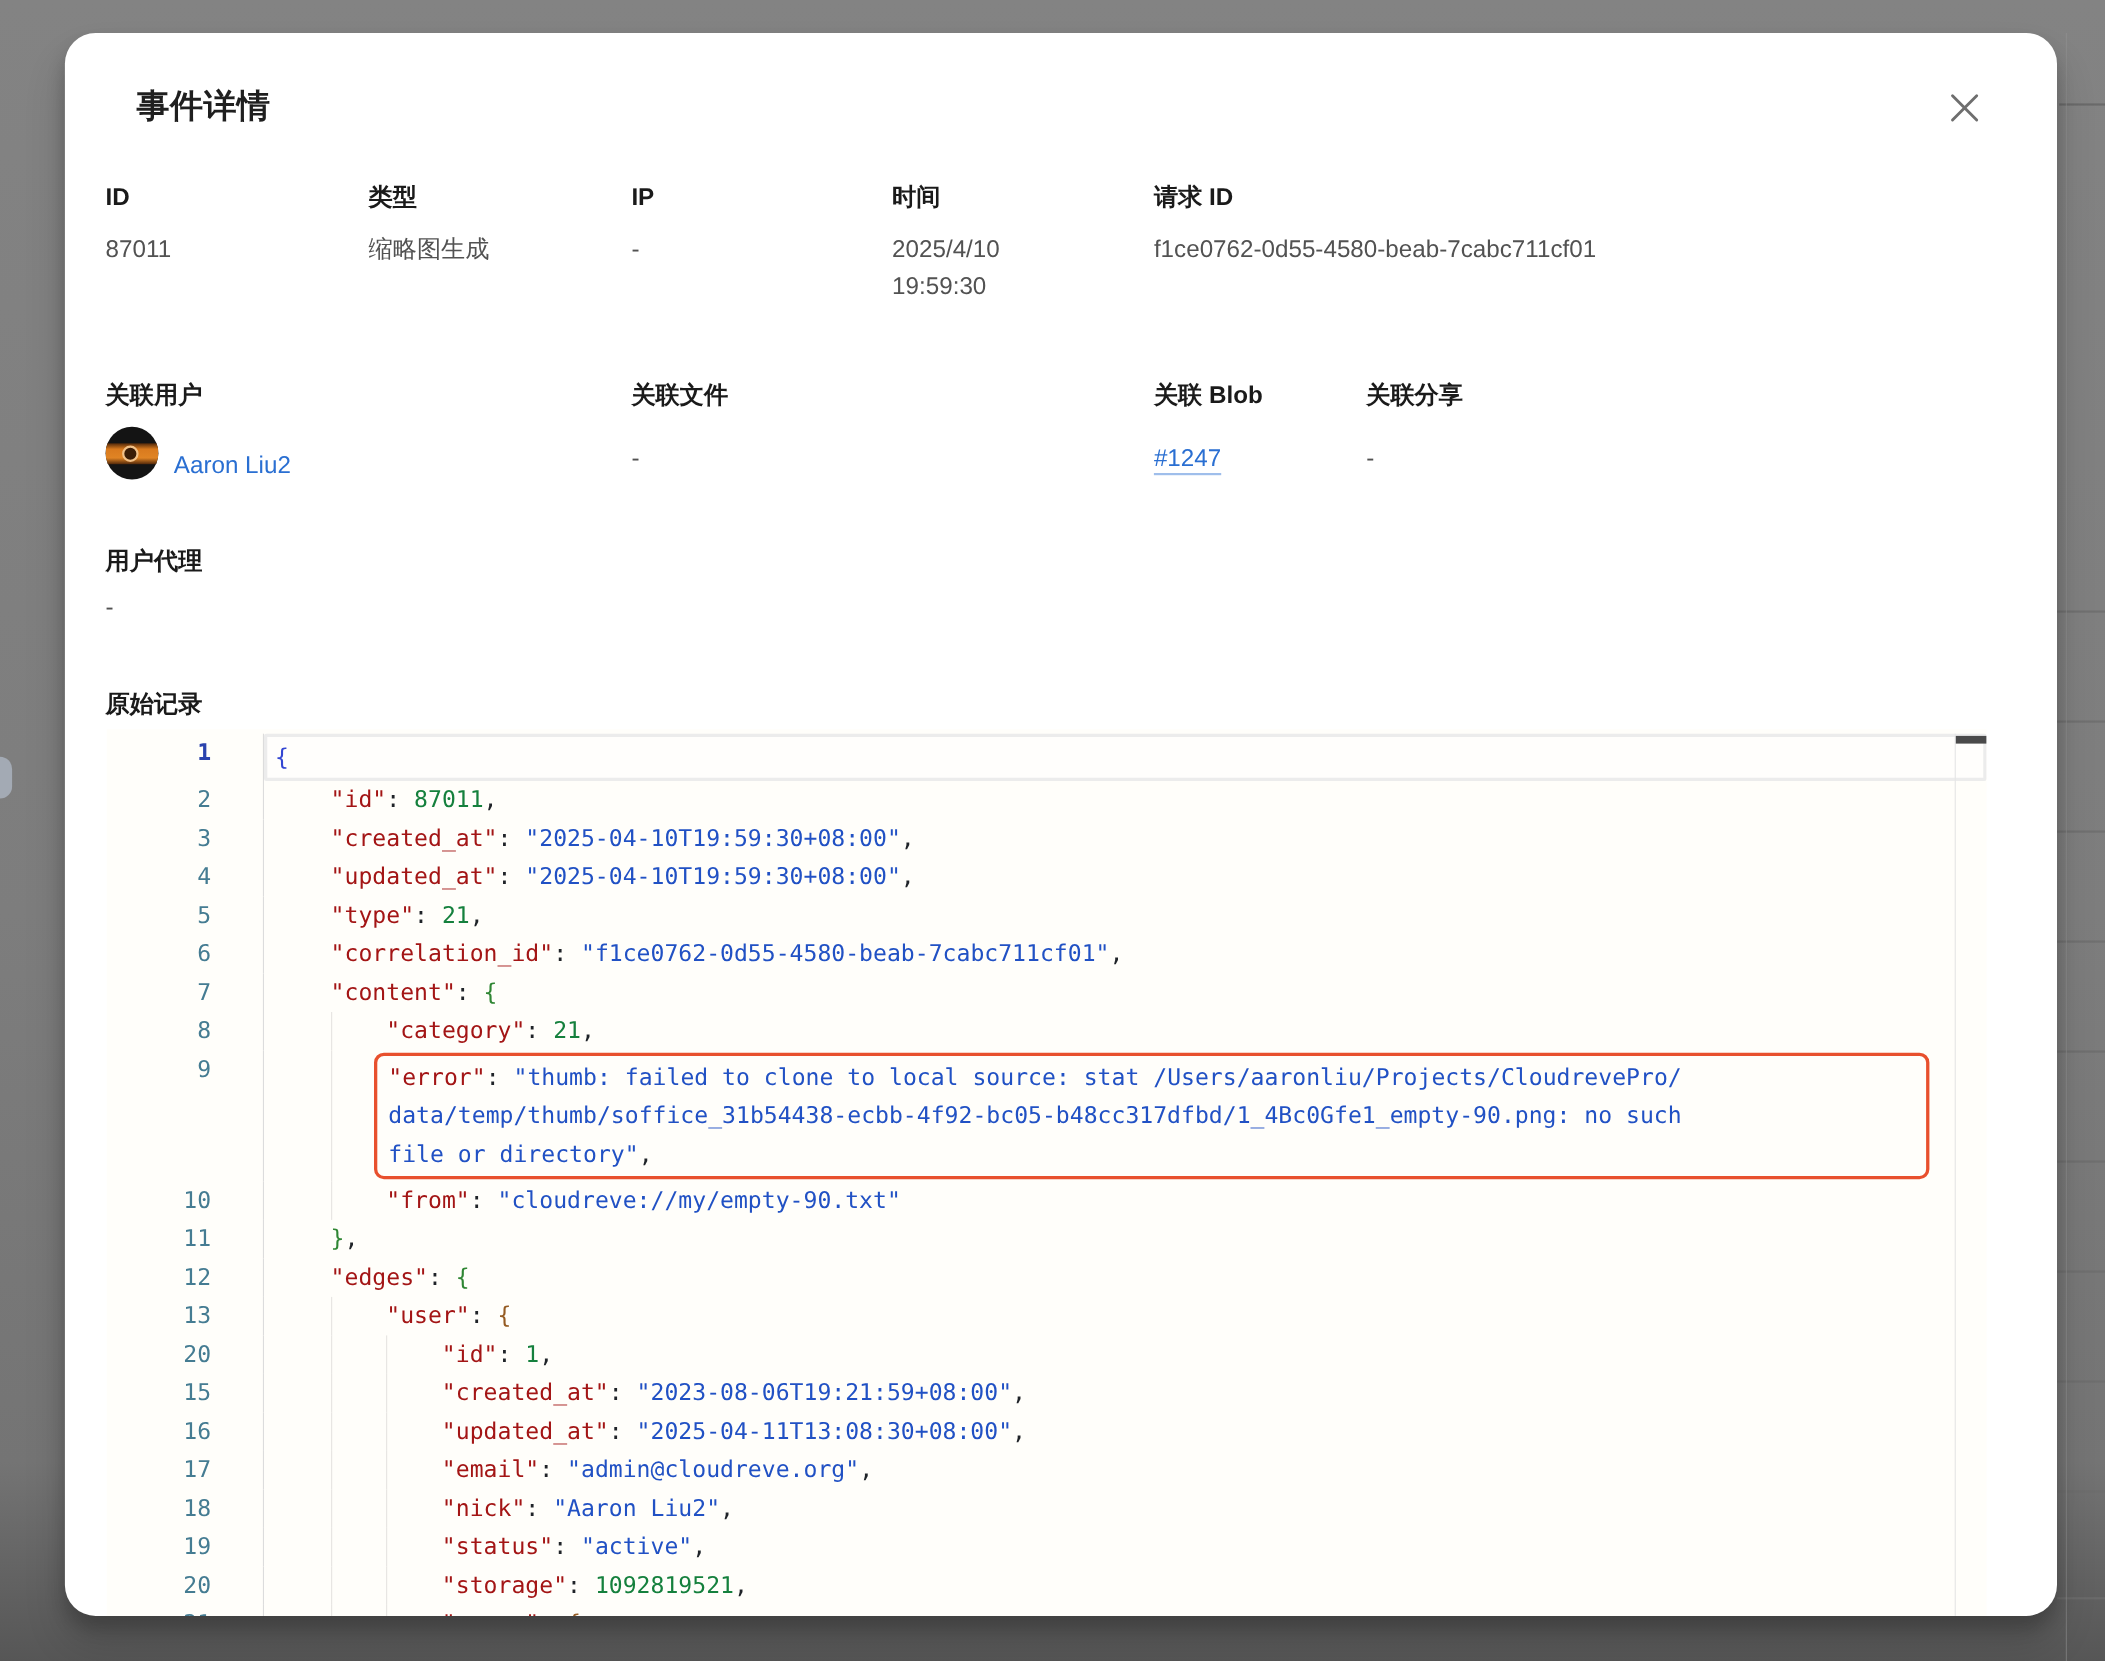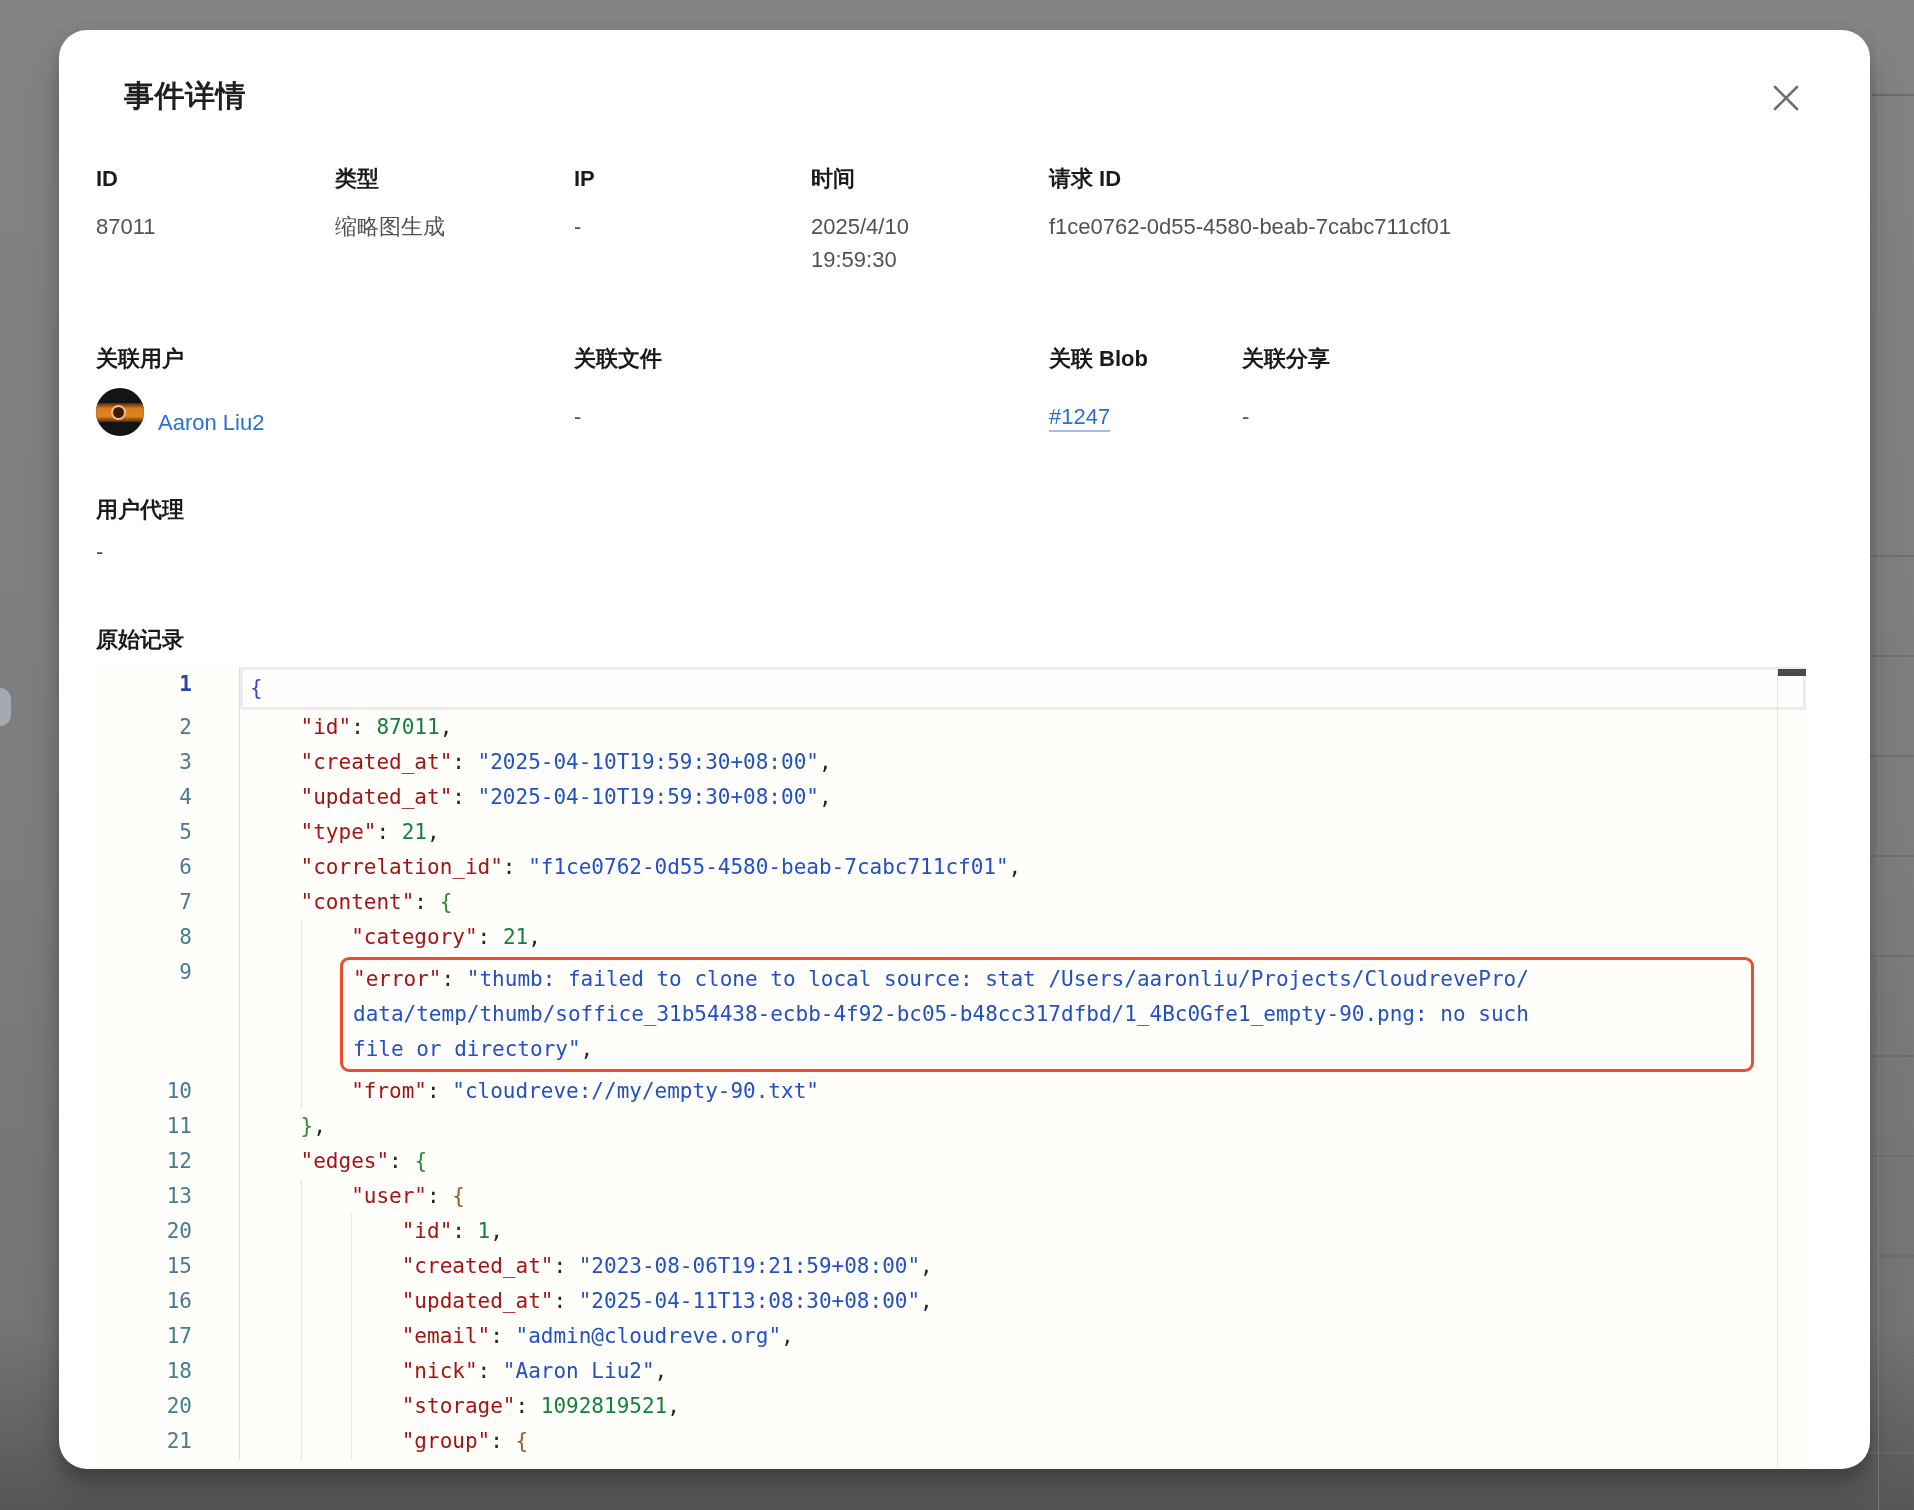--- a/index.html
+++ b/index.html
@@ -290,20 +290,29 @@
         <div class="cm-line">
           <div class="gut">18</div>
           <div class="gutsep"></div>
           <div class="content">
             <i class="guide" style="left: calc(4ch + 10px);"></i>
             <i class="guide" style="left: calc(8ch + 10px);"></i>
             <div class="pre" style="padding-left: calc(12ch + 10px);"><span style="color: rgb(163, 21, 21);">"nick"</span><span style="color: rgb(31, 35, 40);">: </span><span style="color: rgb(33, 81, 196);">"Aaron Liu2"</span><span style="color: rgb(31, 35, 40);">,</span></div>
           </div>
         </div>
         <div class="cm-line">
+          <div class="gut">19</div>
+          <div class="gutsep"></div>
+          <div class="content">
+            <i class="guide" style="left: calc(4ch + 10px);"></i>
+            <i class="guide" style="left: calc(8ch + 10px);"></i>
+            <div class="pre" style="padding-left: calc(12ch + 10px);"><span style="color: rgb(163, 21, 21);">"status"</span><span style="color: rgb(31, 35, 40);">: </span><span style="color: rgb(33, 81, 196);">"active"</span><span style="color: rgb(31, 35, 40);">,</span></div>
+          </div>
+        </div>
+        <div class="cm-line">
           <div class="gut">20</div>
           <div class="gutsep"></div>
           <div class="content">
             <i class="guide" style="left: calc(4ch + 10px);"></i>
             <i class="guide" style="left: calc(8ch + 10px);"></i>
             <div class="pre" style="padding-left: calc(12ch + 10px);"><span style="color: rgb(163, 21, 21);">"storage"</span><span style="color: rgb(31, 35, 40);">: </span><span style="color: rgb(21, 128, 61);">1092819521</span><span style="color: rgb(31, 35, 40);">,</span></div>
           </div>
         </div>
         <div class="cm-line">
           <div class="gut">21</div>

